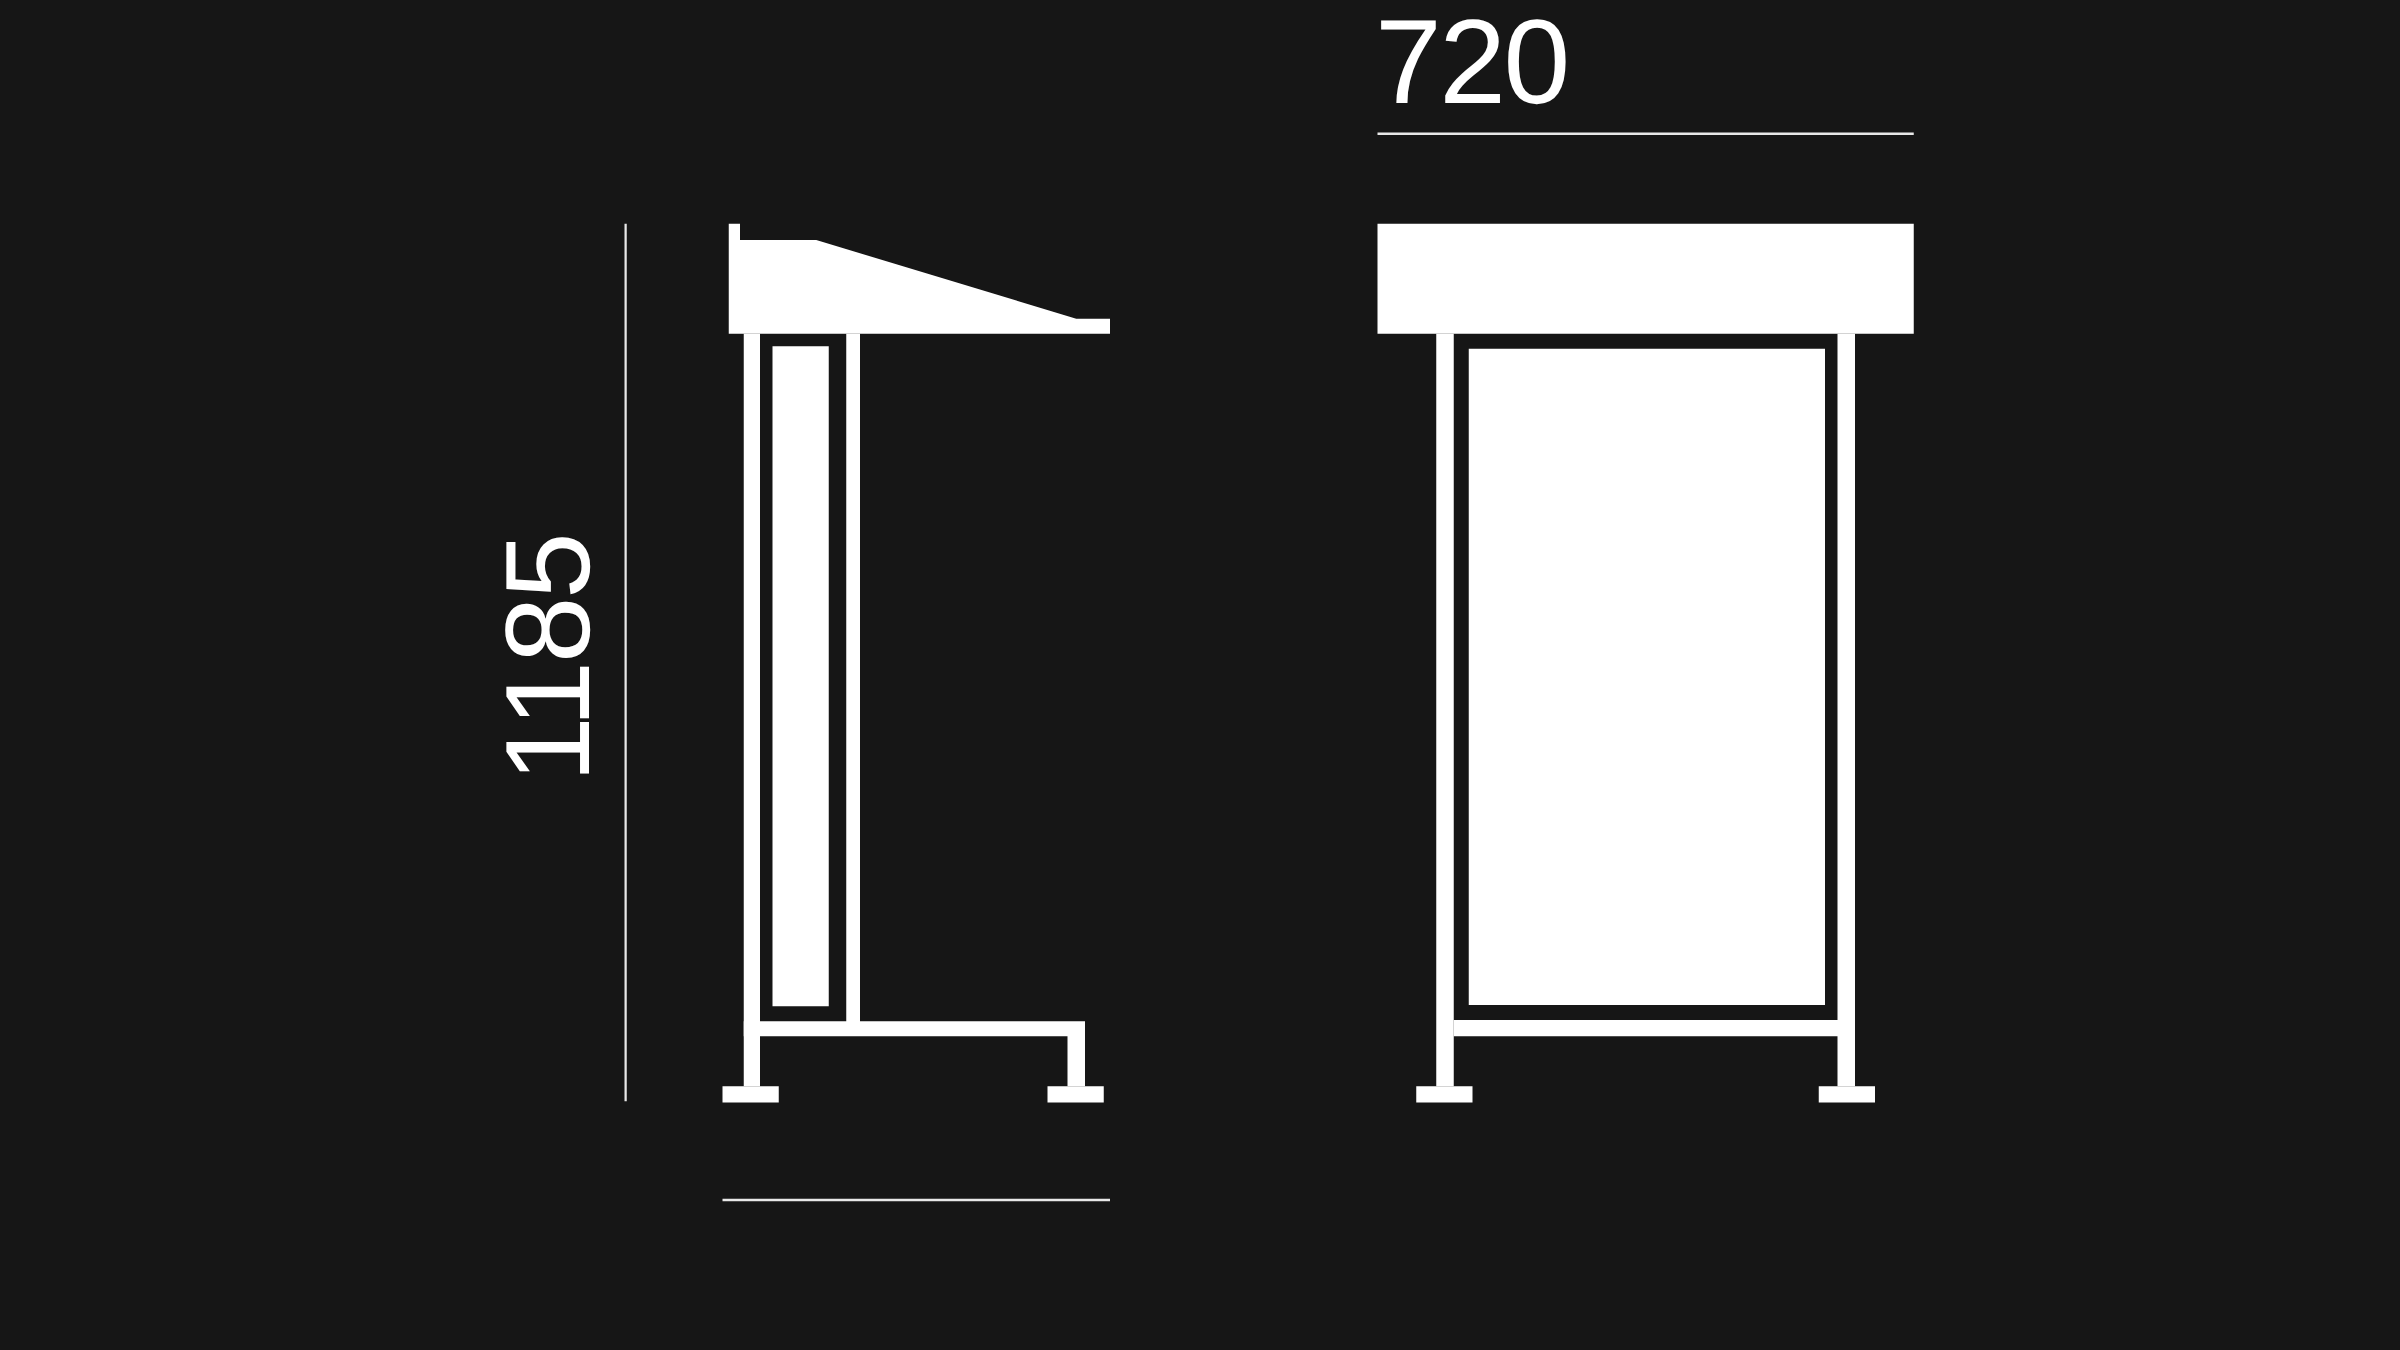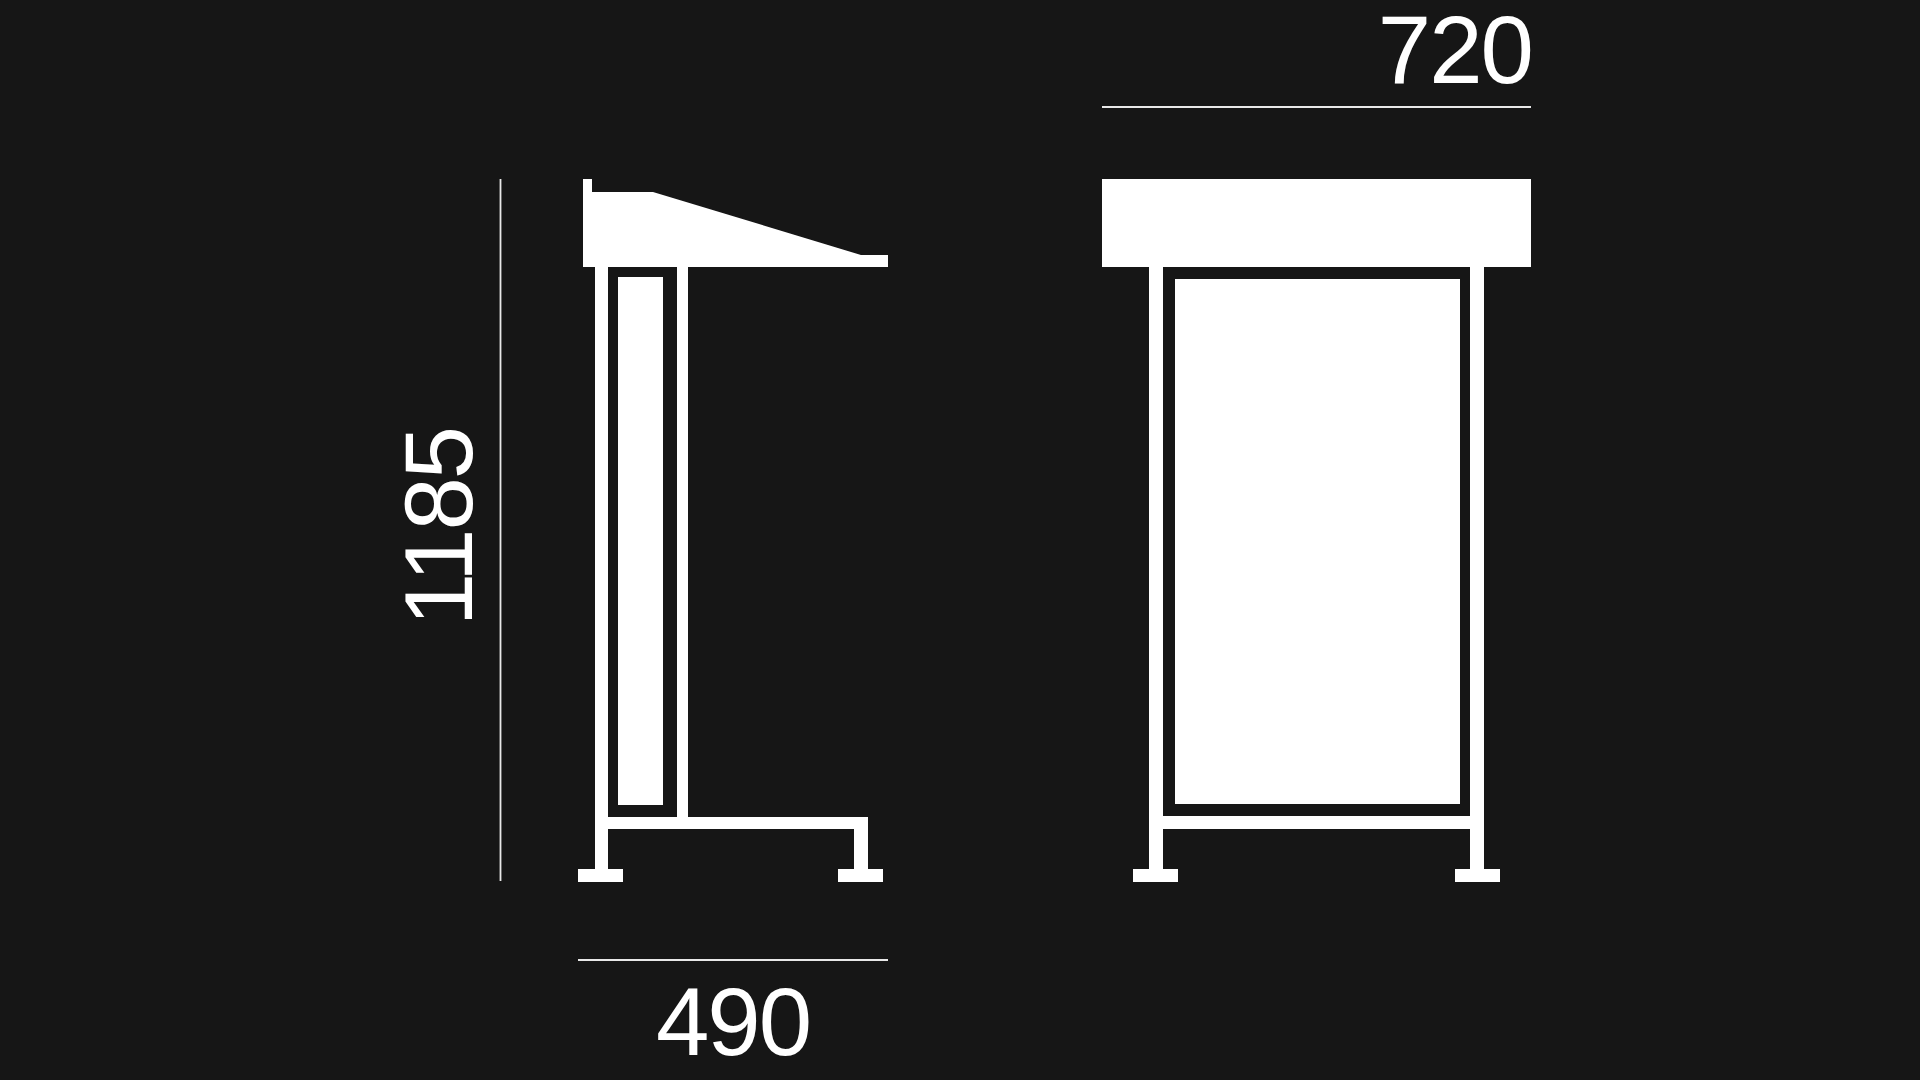--- a/index.html
+++ b/index.html
@@ -28,21 +28,21 @@
     font-size: 96px;
     line-height: 96px;
     letter-spacing: -2px;
     font-weight: 400;
     user-select: none;
   }
   .dim-label-width {
     left: 1100px;
     top: 2px;
     width: 432px;
-    text-align: right;
+    text-align: left;
   }
   .dim-label-depth {
     left: 578px;
     top: 974px;
     width: 310px;
     text-align: center;
   }
   .dim-label-height {
     left: 439px;
     top: 527px;
@@ -80,17 +80,16 @@
 
     <g stroke="#e8e8e8">
       <line x1="500.5" y1="179" x2="500.5" y2="881" stroke-width="1.8"></line>
       <line x1="578" y1="960" x2="888" y2="960" stroke-width="2"></line>
       <line x1="1102" y1="107" x2="1531" y2="107" stroke-width="2"></line>
     </g>
   </svg>
 
   <div class="dim-label dim-label-height">1185</div>
 
-  <div class="dim-label dim-label-depth">490</div>
 
   <div class="dim-label dim-label-width">720</div>
 
 </div>
 
 </body></html>

